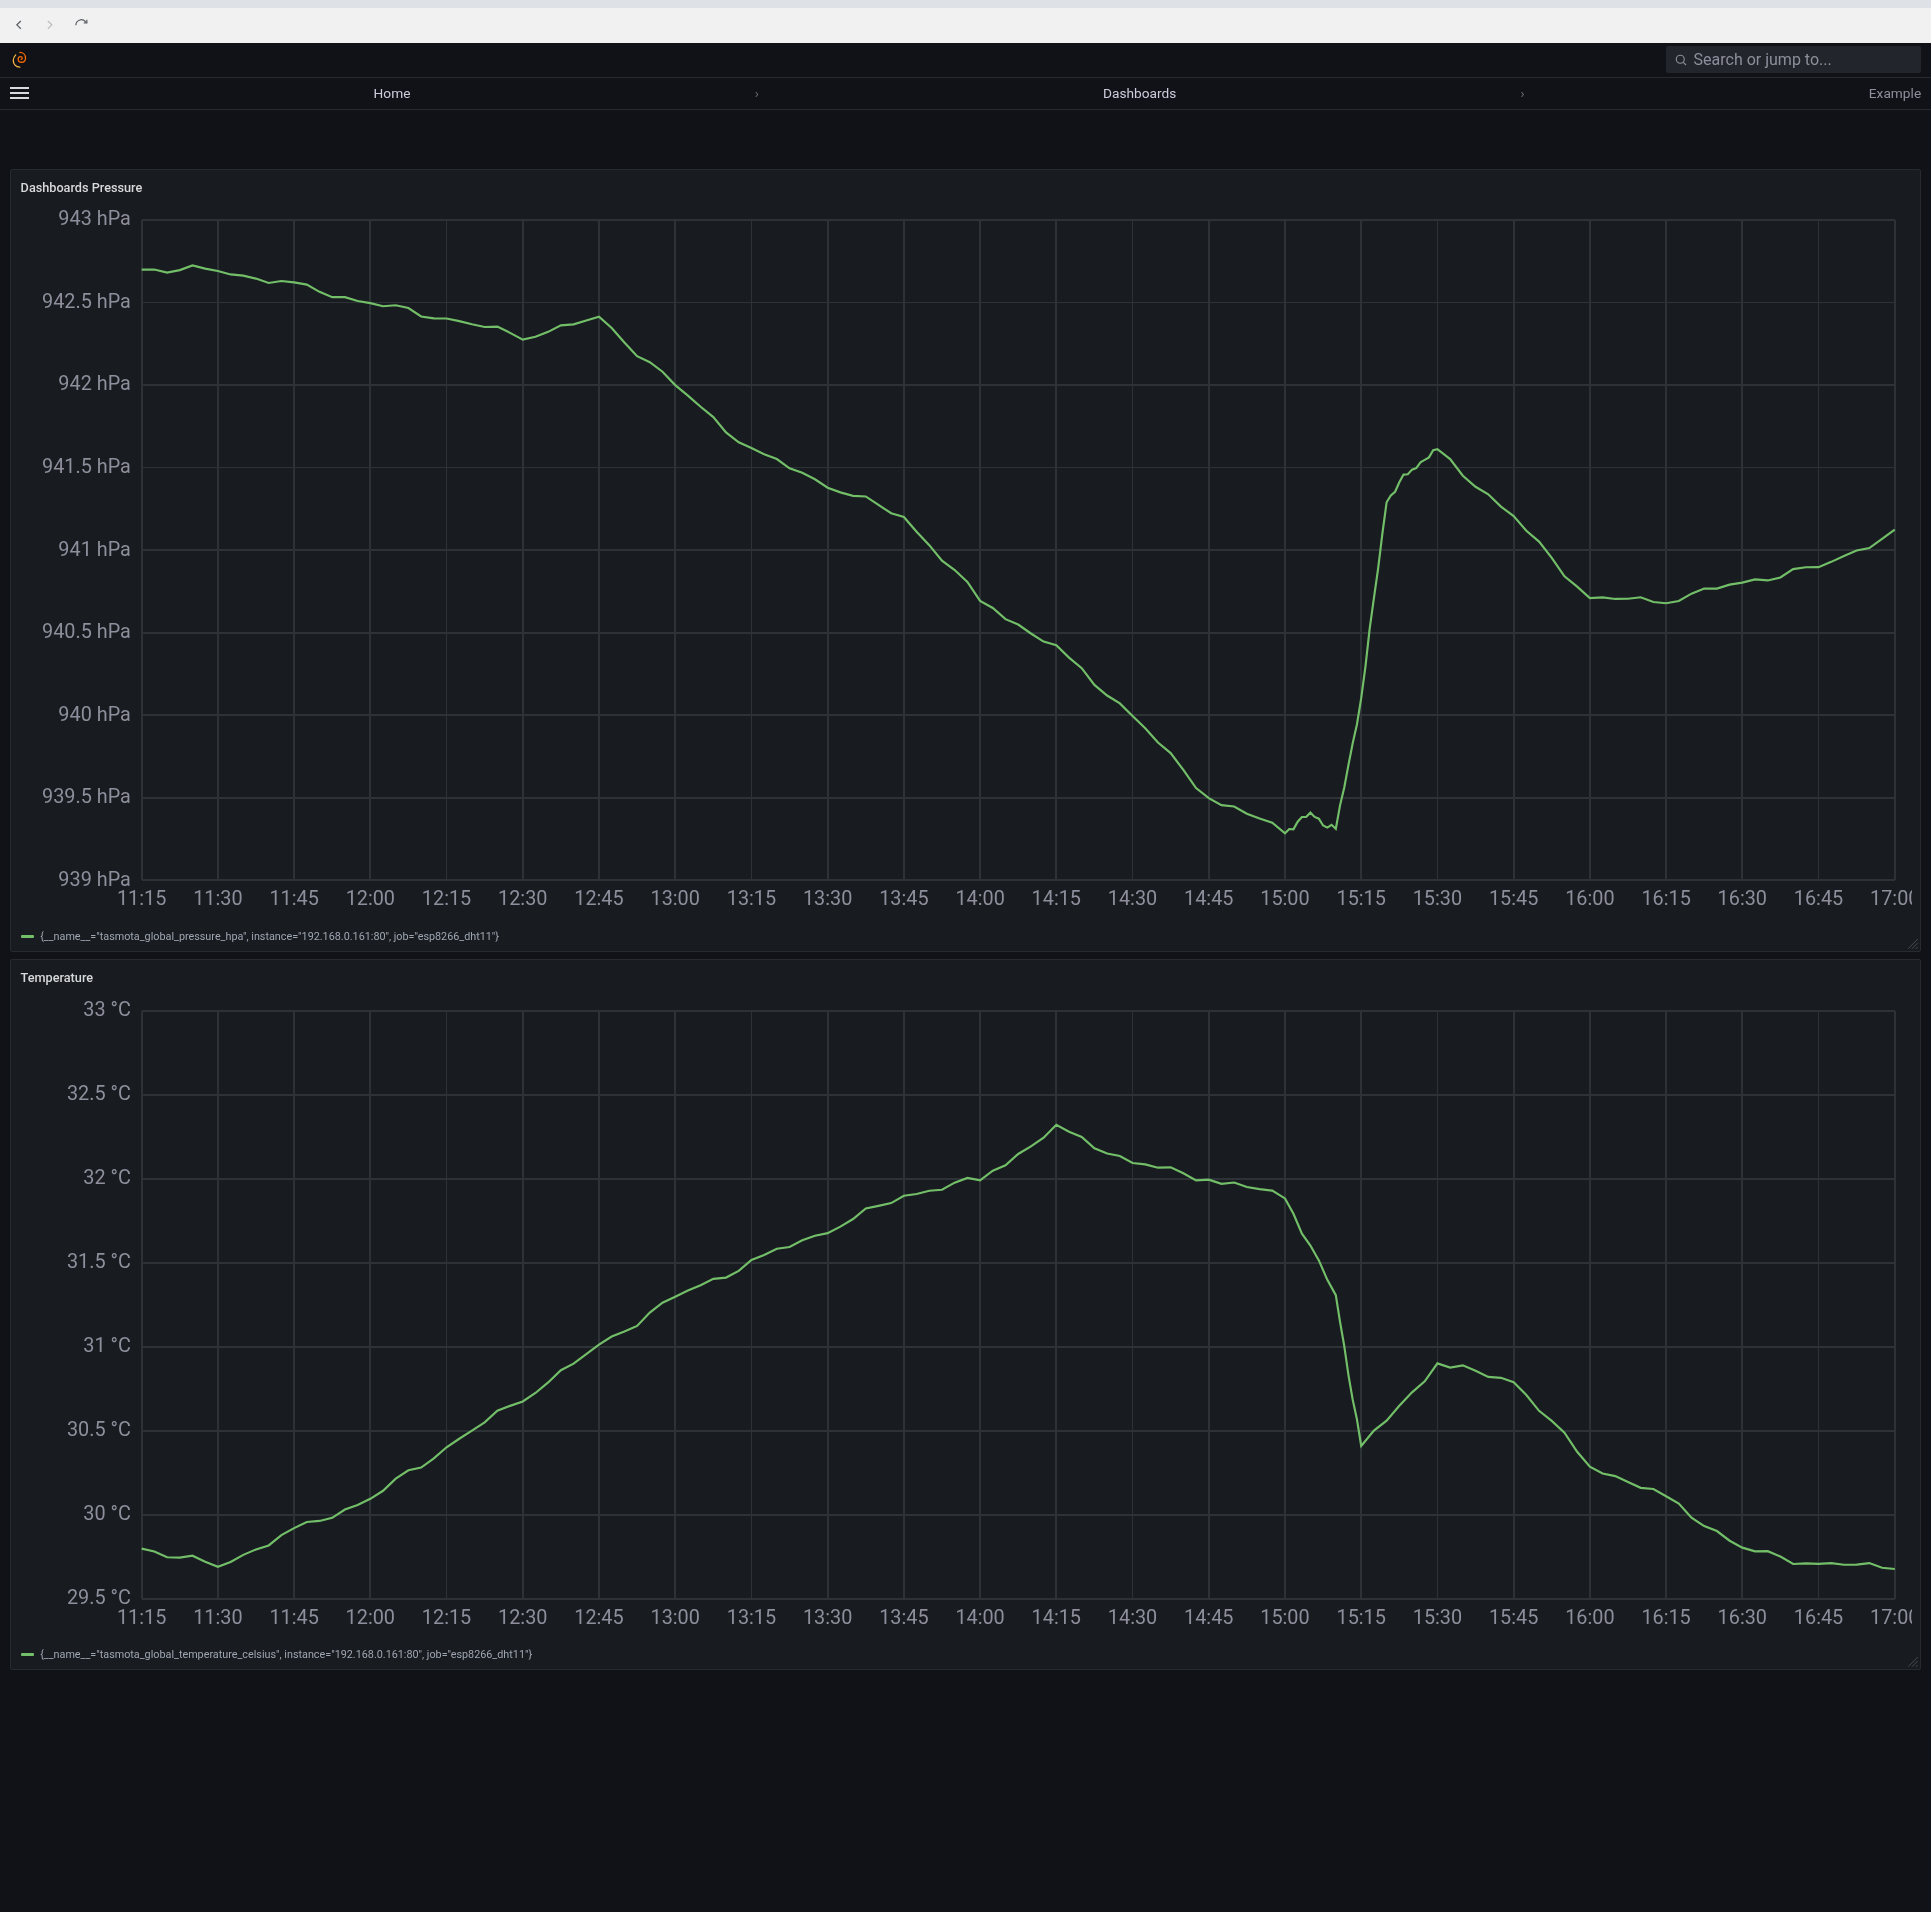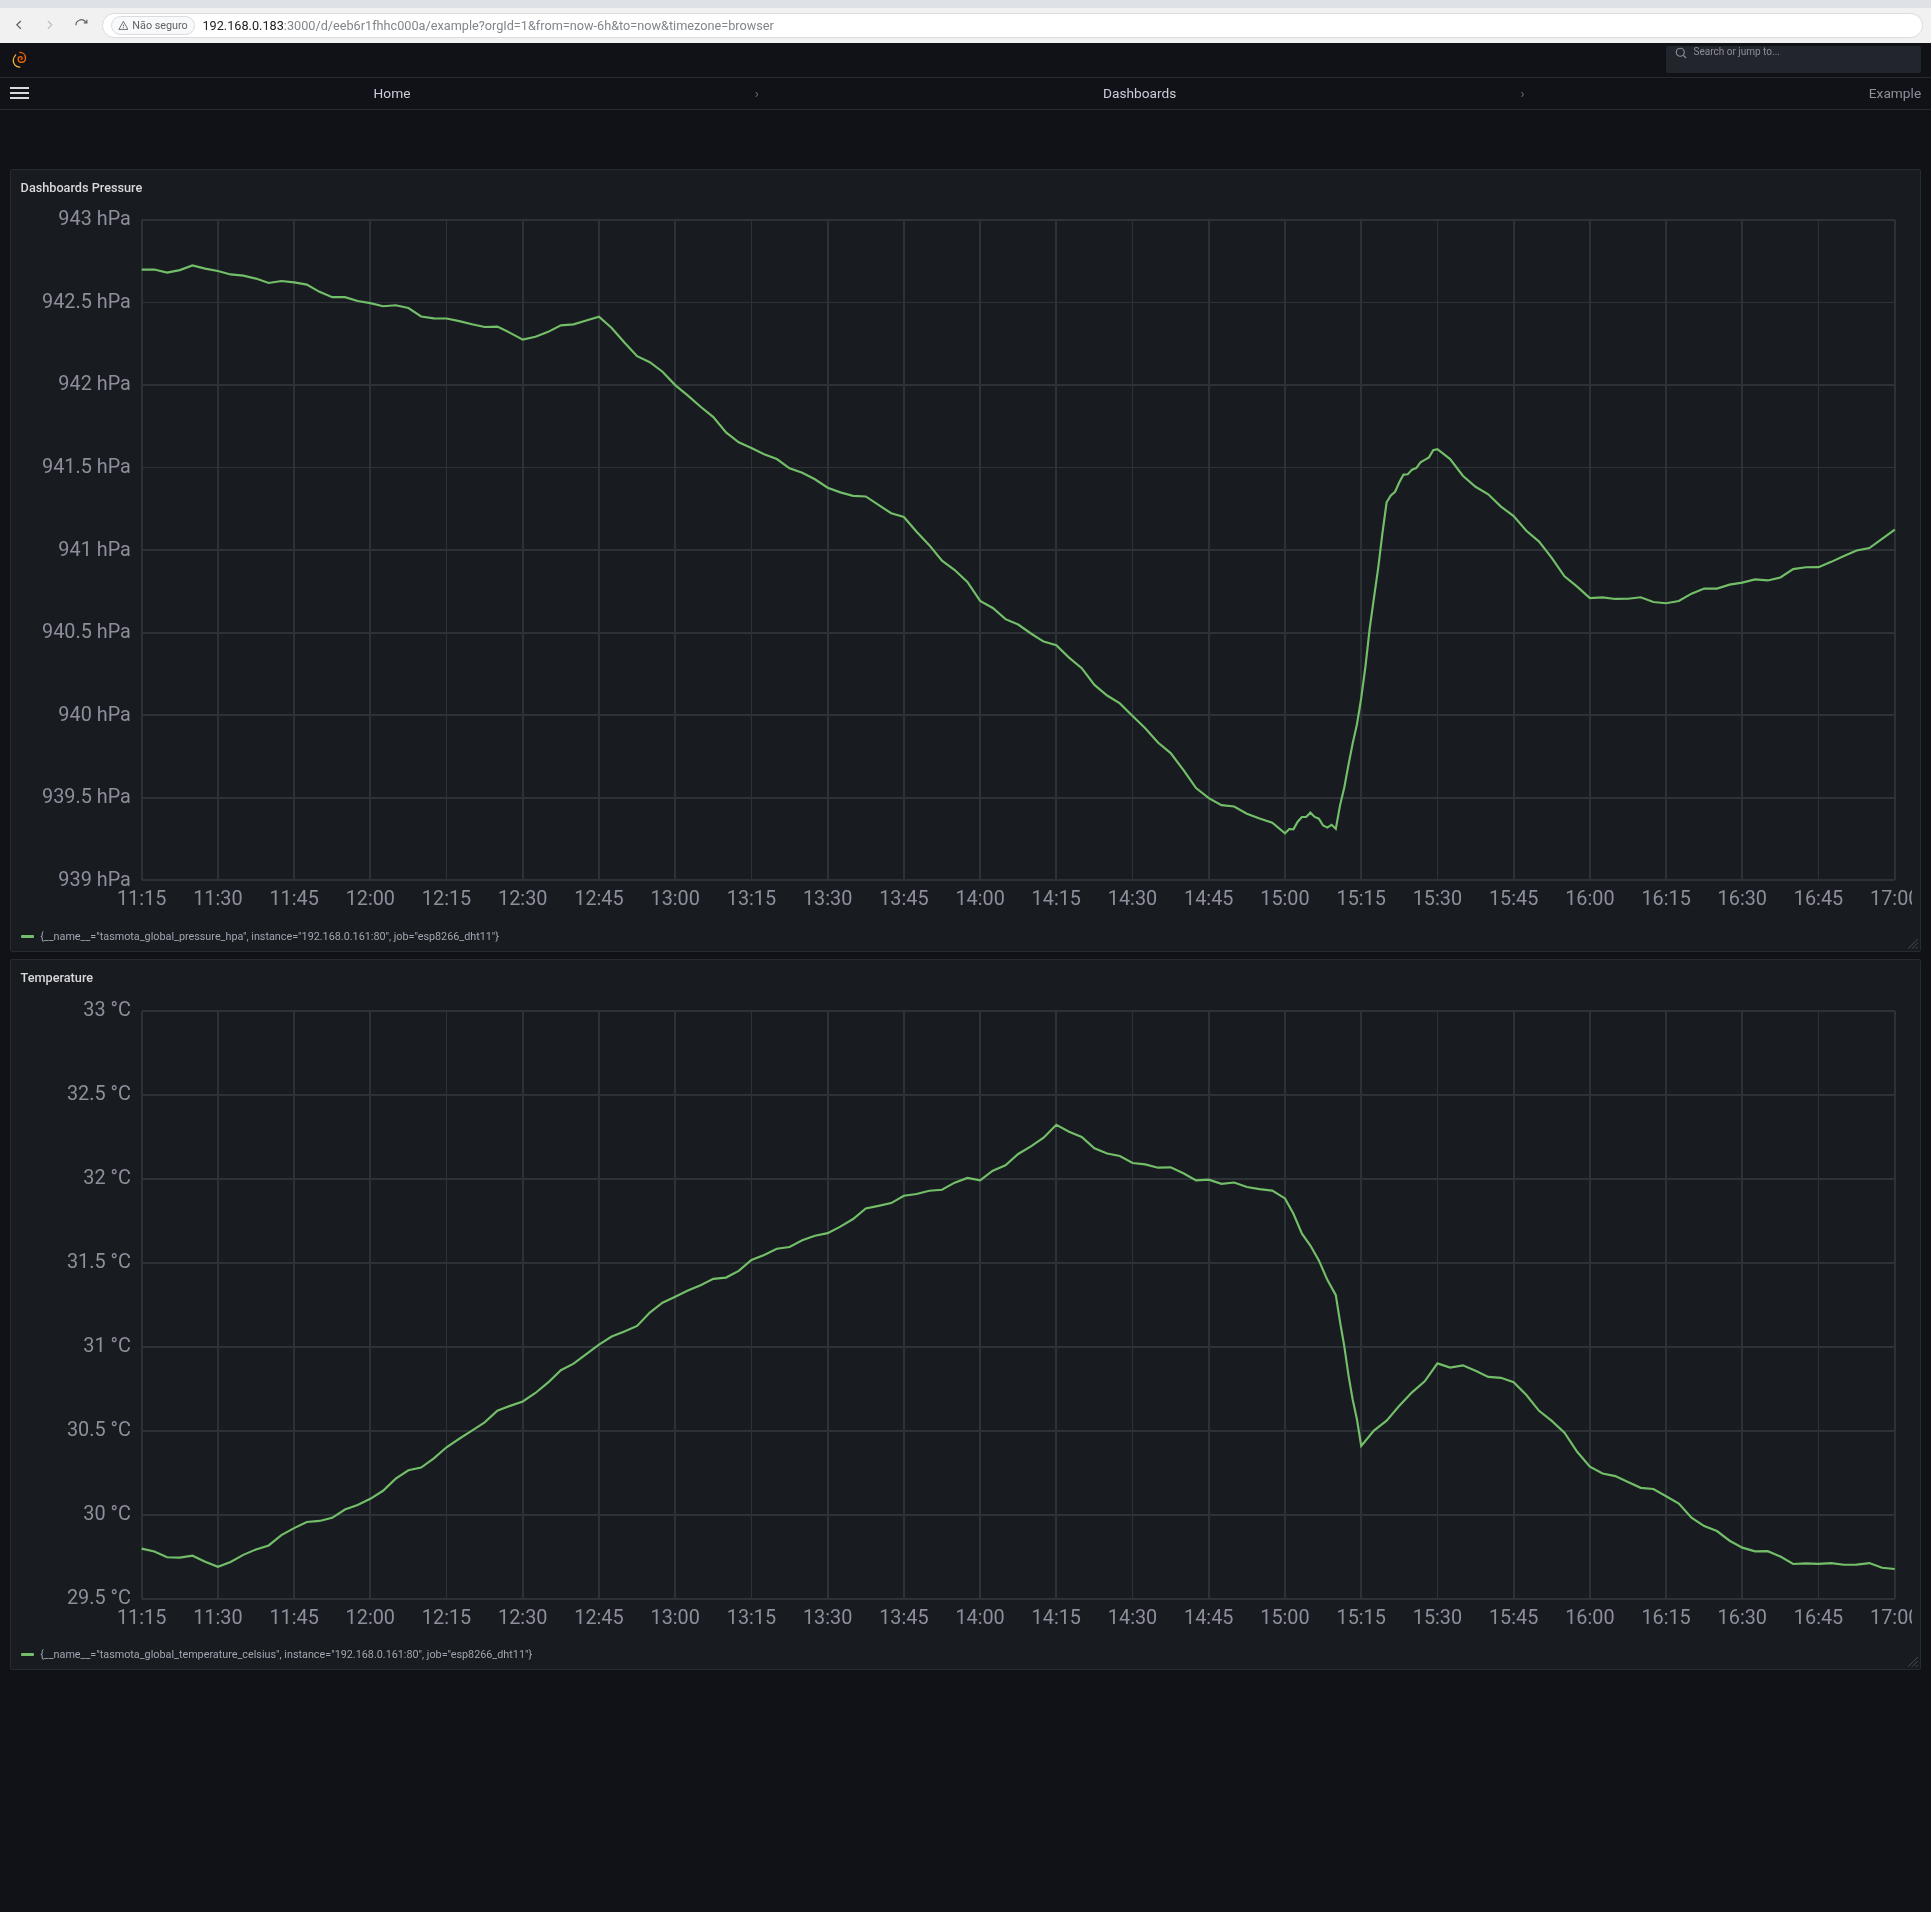--- a/index.html
+++ b/index.html
@@ -22,21 +22,21 @@
   .bb-btn { width: 21.6px; height: 21.6px; display: flex; align-items: center; justify-content: center; color: var(--browser-text); cursor: pointer; }
   .bb-btn.disabled { opacity: .35; }
   .addr { flex: 1; display: flex; align-items: center; gap: 7.8px; height: 25.5px; padding: 0 7.8px; background: #fff; border-radius: 13.7px; font-size: 12.7px; border: 1px solid #dadce0; }
   .addr-chip { display: inline-flex; align-items: center; gap: 3.9px; height: 19.6px; padding: 0 5.9px; border: 1px solid #dadce0; border-radius: 9.8px; color: #5f6368; background: #f8f9fa; font-size: 10.8px; }
   .url-host { color: #202124; }
   .url-path { color: #80868b; }
   .tab-strip { height: 7.8px; background: #dee1e6; }
   
   .top { height: 35px; display: flex; align-items: center; padding: 0 9.8px; border-bottom: 1px solid #262a31; }
   .logo { width: 19.6px; height: 19.6px; }
-  .search { margin-left: auto; width: 255px; height: 27.4px; display: flex; gap: 5.9px; background: var(--search-bg); border-radius: 2px; padding: 0 7.8px; color: #8e8e9c; font-size: 10px; }
+  .search { margin-left: auto; width: 255px; height: 27.4px; display: flex; align-items: center; gap: 5.9px; background: var(--search-bg); border-radius: 2px; padding: 0 7.8px; color: #8e8e9c; font-size: 16px; }
   
   .crumbs { height: 32px; display: flex; align-items: center; padding: 0 9.8px; gap: 13.7px; border-bottom: 1px solid #262a31; justify-content: space-between; }
   .menu-btn { width: 19.6px; height: 19.6px; display: flex; flex-direction: column; justify-content: center; gap: 2.9px; cursor: pointer; }
   .menu-btn span { display: block; height: 2px; background: #d8d9da; }
   .crumb-link { color: #ccccdc; cursor: pointer; }
   .crumb-sep { color: #6e6f77; }
   .crumb-current { color: #8e8e9c; }
   
   .content { padding: 59px 9.8px 9.8px; display: flex; flex-direction: column; gap: 7.8px; }
   .panel { background: var(--panel-bg); border: 1px solid var(--panel-border); border-radius: 2px; position: relative; }
@@ -63,33 +63,20 @@
   <div class="bb-btn disabled">
     <svg width="15.7" height="15.7" viewBox="0 0 24 24" fill="none" stroke="currentColor" stroke-width="2">
         <polyline points="9 18 15 12 9 6"></polyline>
       </svg>
   </div>
   <div class="bb-btn">
     <svg width="14.7" height="14.7" viewBox="0 0 24 24" fill="none" stroke="currentColor" stroke-width="2">
         <path d="M3 12a9 9 0 0 1 15.5-6.3L21 8"></path>
         <polyline points="21 3 21 8 16 8"></polyline>
       </svg>
-  </div>
-  <div class="addr">
-    <span class="addr-chip">
-      <svg width="10.8" height="10.8" viewBox="0 0 24 24" fill="none" stroke="#5f6368" stroke-width="2">
-          <path d="M12 3 2 21h20L12 3Z"></path>
-          <line x1="12" y1="10" x2="12" y2="14"></line>
-          <circle cx="12" cy="17" r="0.6" fill="#5f6368"></circle>
-        </svg>
-      <span>Não seguro</span>
-    </span>
-    <span>
-      <span class="url-host">192.168.0.183</span><span class="url-path">:3000/d/eeb6r1fhhc000a/example?orgId=1&amp;from=now-6h&amp;to=now&amp;timezone=browser</span>
-    </span>
   </div>
 </div>
 
 <div class="top">
   <svg class="logo" viewBox="0 0 24 24">
     <path d="M12 3c4 0 7 3 7 7 0 3-2 5-5 5-2 0-4-1.5-4-4 0-1.8 1.3-3 3-3 1.2 0 2 .8 2 2 0 .9-.6 1.4-1.4 1.4" fill="none" stroke="#f46800" stroke-width="1.6" stroke-linecap="round"></path>
     <path d="M7 6c-2 2-3 4.5-3 7 0 4 3 8 8 8" fill="none" stroke="#f8b73e" stroke-width="1.6" stroke-linecap="round"></path>
   </svg>
   <div class="search">
     <svg width="13.7" height="13.7" viewBox="0 0 24 24" fill="none" stroke="#8e8e9c" stroke-width="2">

